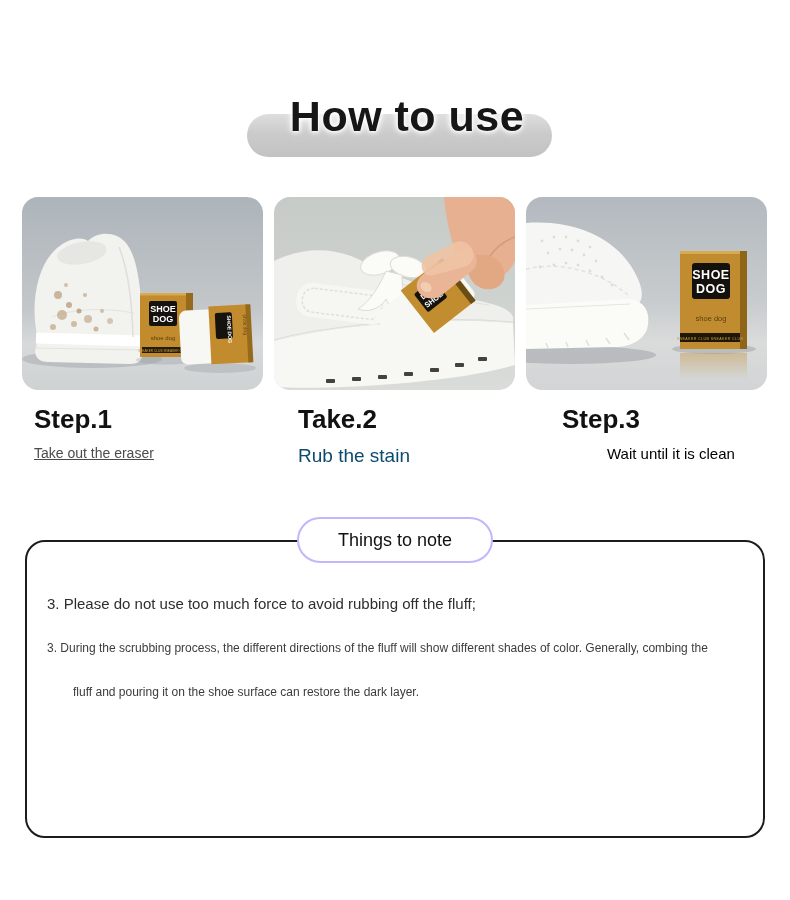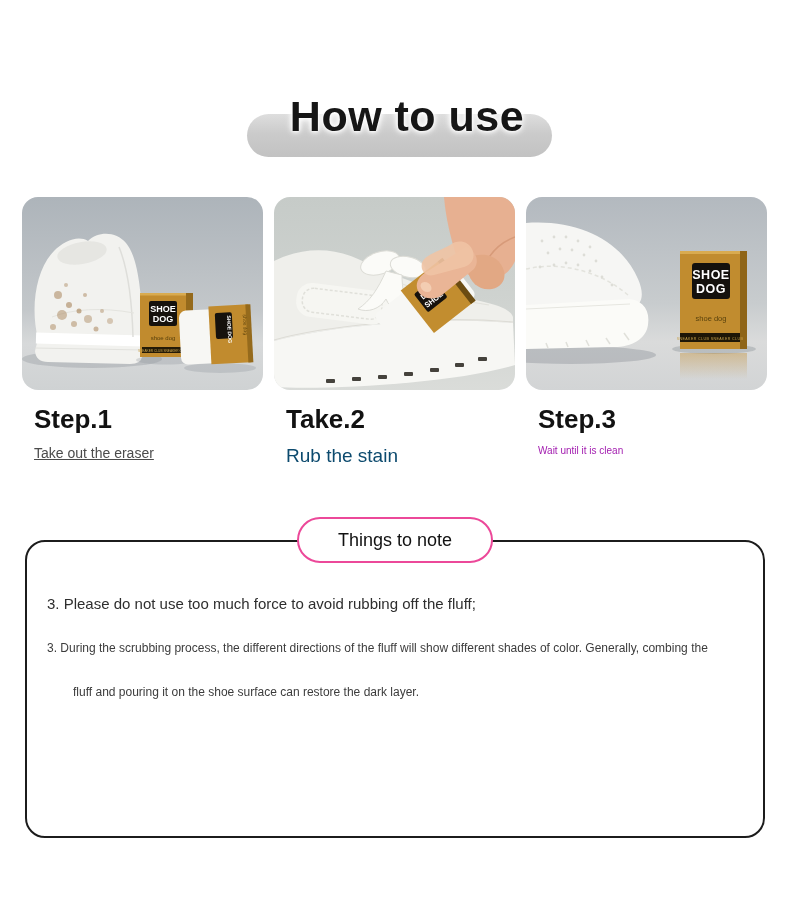--- a/index.html
+++ b/index.html
@@ -22,36 +22,36 @@
     text-shadow:0 0 2px #fff,0 0 4px #fff,0 0 6px #fff,0 0 8px rgba(255,255,255,0.9);
   }
   
   .steps-row { display:flex; gap:11px; padding:0 22px; }
   .step-card {
     width:241px; height:193px; border-radius:16px; overflow:hidden; flex:none;
   }
   .step-card svg { display:block; width:241px; height:193px; }
   svg text { font-family:"Liberation Sans","DejaVu Sans",sans-serif; }
   
-  .captions-row { height:150px; padding:13px 22px 0; display:flex; gap:11px; }
+  .captions-row { height:150px; padding:13px 22px 0; display:flex; gap:23px; }
   .caption { width:241px; flex:none; padding-left:12px; }
   .step-label { font-size:26px; line-height:32px; font-weight:700; color:#121212; }
   .step-caption { margin-top:10px; }
   .c1 { font-size:14px; color:#4b4b4b;text-decoration:underline; }
   .c2 { font-size:19px; color:#0c4a6e; }
-  .c3 { font-size:10px; color:#a21caf; }
+  .c3 { font-size:15px; color:#000000;margin-left:45px; }
   
   .notes-panel {
     position:relative; margin:0 25px; height:298px;
     border:2px solid #1c1c1c; border-radius:20px; background:#fff;
   }
   .notes-pill {
     position:absolute; top:-25px; left:50%; transform:translateX(-50%);
     width:196px; height:46px; background:#fff;
-    border:2px solid #ec4899; border-radius:23px;
+    border:2px solid #c4b5fd; border-radius:23px;
     display:flex; align-items:center; justify-content:center;
     font-size:18px; color:#111;
   }
   .notes-body { padding:40px 18px 0 20px; }
   .note .l1, .note .l2 { display:block; line-height:44px; white-space:nowrap; }
   .note .l2 { padding-left:26px; }
   .note1 { font-size:14.5px; color:#2e2e2e; }
   .note2 { font-size:15px;   color:#2e2e2e; }
   .note3 { font-size:12px;   color:#3c3c3c; }
 </style>

